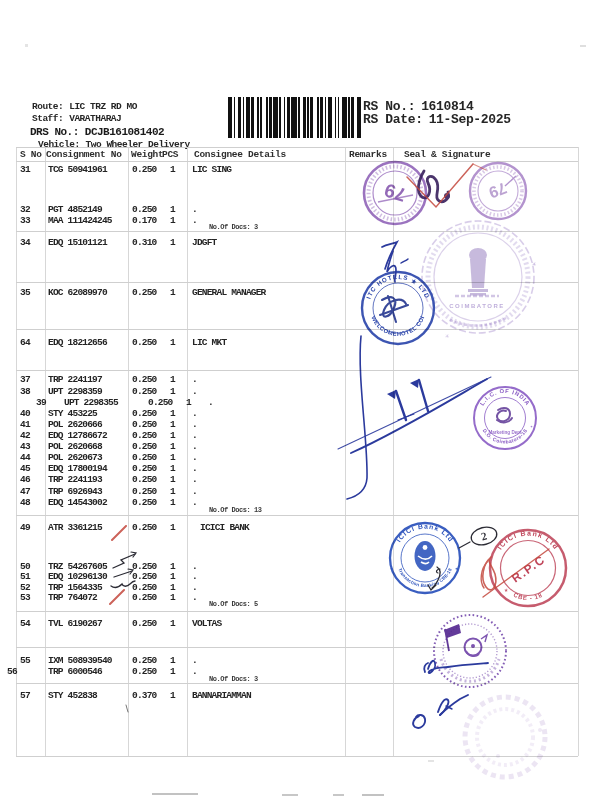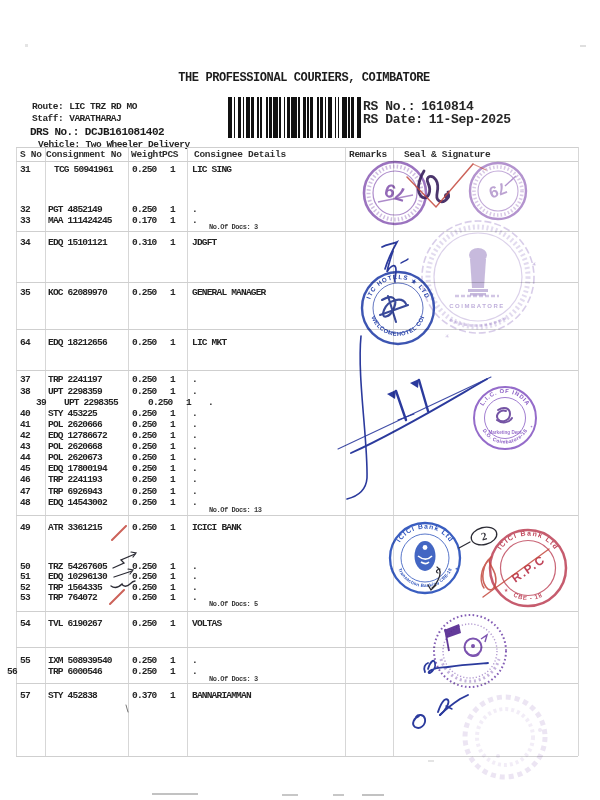--- a/index.html
+++ b/index.html
@@ -21,21 +21,20 @@
   #barcode{position:absolute;left:228px;top:97px;width:133px;height:41px;display:flex;}
   #barcode .bar{height:100%;}
   .overlay{position:absolute;left:0;top:0;mix-blend-mode:multiply;pointer-events:none;}
   .speck{position:absolute;background:#c9c9c9;}
 </style>
 </head>
 <body>
 
 <div class="page">
 
-  <div class="abs t-title" style="left:0;right:0;top:71px;text-align:center;padding-left:8px;">THE PROFESSIONAL COURIERS, COIMBATORE</div>
 
   <div class="abs t-meta" style="left:32px;top:101px;"><span>Route:</span><span class="lblgap"></span><span>LIC TRZ RD MO</span></div>
   <div class="abs t-meta" style="left:32px;top:113px;"><span>Staff:</span><span class="lblgap"></span><span>VARATHARAJ</span></div>
   <div class="abs t-drs" style="left:30px;top:126px;"><span>DRS No.:</span><span class="lblgap"></span><span>DCJB161081402</span></div>
   <div class="abs t-meta" style="left:38px;top:139px;"><span>Vehicle:</span><span class="lblgap"></span><span>Two Wheeler Delivery</span></div>
 
   <div id="barcode">
       <div class="bar" style="flex-grow: 3; background: rgb(17, 17, 17);"></div>
       <div class="bar" style="flex-grow: 1; background: rgb(255, 255, 255);"></div>
       <div class="bar" style="flex-grow: 1; background: rgb(17, 17, 17);"></div>
@@ -122,21 +121,21 @@
       <div class="hline" style="top: 370px; left: 16px; width: 562px;"></div>
       <div class="hline" style="top: 515px; left: 16px; width: 562px;"></div>
       <div class="hline" style="top: 611px; left: 16px; width: 562px;"></div>
       <div class="hline" style="top: 647px; left: 16px; width: 562px;"></div>
       <div class="hline" style="top: 683px; left: 16px; width: 562px;"></div>
       <div class="hline" style="top: 756px; left: 16px; width: 562px;"></div>
     </div>
   <div id="rows">
       <div class="trow" style="top: 164px;">
         <span class="cell" style="left: 20px;">31</span>
-        <span class="cell" style="left: 48px; margin-left: 6px;">TCG 50941961</span>
+        <span class="cell" style="left: 48px;">TCG 50941961</span>
         <span class="cell" style="left: 132px;">0.250</span>
         <span class="cell" style="left: 170px;">1</span>
         <span class="cell" style="left: 192px;">LIC SING</span>
       </div>
       <div class="trow" style="top: 204px;">
         <span class="cell" style="left: 20px;">32</span>
         <span class="cell" style="left: 48px;">PGT 4852149</span>
         <span class="cell" style="left: 132px;">0.250</span>
         <span class="cell" style="left: 170px;">1</span>
         <span class="cell" style="left: 192px;">.</span>
@@ -251,21 +250,21 @@
         <span class="cell" style="left: 48px;">EDQ 14543002</span>
         <span class="cell" style="left: 132px;">0.250</span>
         <span class="cell" style="left: 170px;">1</span>
         <span class="cell" style="left: 192px;">.</span>
       </div>
       <div class="trow" style="top: 522px;">
         <span class="cell" style="left: 20px;">49</span>
         <span class="cell" style="left: 48px;">ATR 3361215</span>
         <span class="cell" style="left: 132px;">0.250</span>
         <span class="cell" style="left: 170px;">1</span>
-        <span class="cell" style="left: 192px;">ICICI BANK</span>
+        <span class="cell" style="left: 200px;">ICICI BANK</span>
       </div>
       <div class="trow" style="top: 561px;">
         <span class="cell" style="left: 20px;">50</span>
         <span class="cell" style="left: 48px;">TRZ 54267605</span>
         <span class="cell" style="left: 132px;">0.250</span>
         <span class="cell" style="left: 170px;">1</span>
         <span class="cell" style="left: 192px;">.</span>
       </div>
       <div class="trow" style="top: 571px;">
         <span class="cell" style="left: 20px;">51</span>

